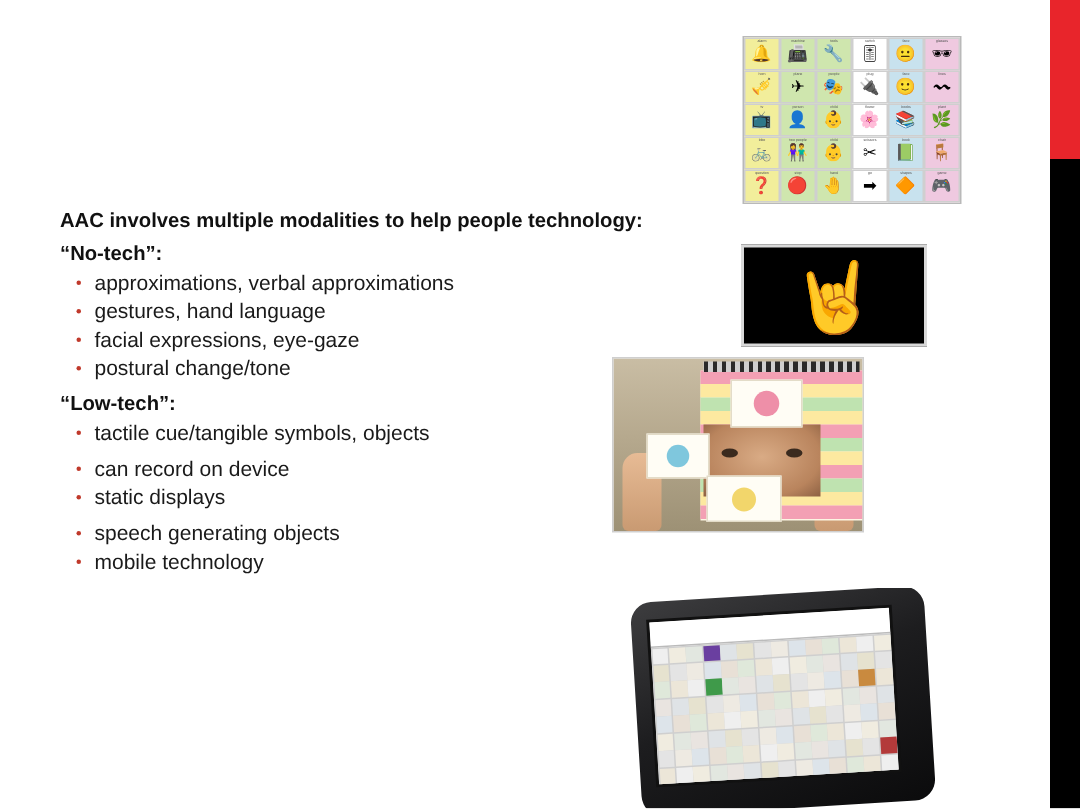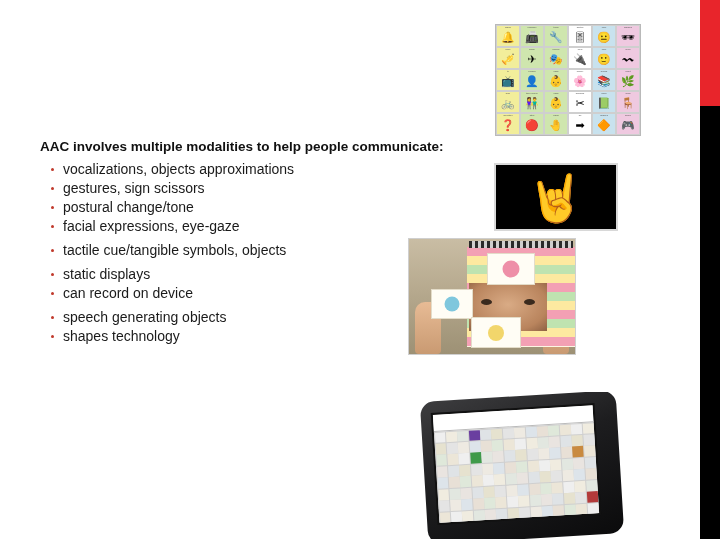--- a/index.html
+++ b/index.html
@@ -189,41 +189,43 @@
 
 <div id="slide">
 
   <div class="edge-gap"></div>
   <div class="edge-red"></div>
   <div class="edge-black"></div>
 
 
   <div class="body-block">
 
-    <p class="lead">AAC involves multiple modalities to help people communicate:</p>
-
+    <p class="lead">AAC involves multiple modalities to help people technology:</p>
+
+    <p class="cat">“No-tech”:</p>
     <ul class="bullets">
-      <li>vocalizations, objects approximations</li>
-      <li>gestures, sign scissors</li>
+      <li>approximations, verbal approximations</li>
+      <li>gestures, hand language</li>
+      <li>facial expressions, eye-gaze</li>
       <li>postural change/tone</li>
-      <li>facial expressions, eye-gaze</li>
     </ul>
 
+    <p class="cat">“Low-tech”:</p>
     <ul class="bullets">
       <li>tactile cue/tangible symbols, objects</li>
     </ul>
 
     <ul class="bullets">
+      <li>can record on device</li>
       <li>static displays</li>
-      <li>can record on device</li>
     </ul>
 
     <ul class="bullets">
       <li>speech generating objects</li>
-      <li>shapes technology</li>
+      <li>mobile technology</li>
     </ul>
   </div>
 
   <div class="text-mask"></div>
 
   <div class="img-frame" id="symbol-grid">
       <div class="cell" style="background: rgb(242, 238, 155);">
         <span class="cap">alarm</span>
         <span class="glyph">🔔</span>
       </div>

